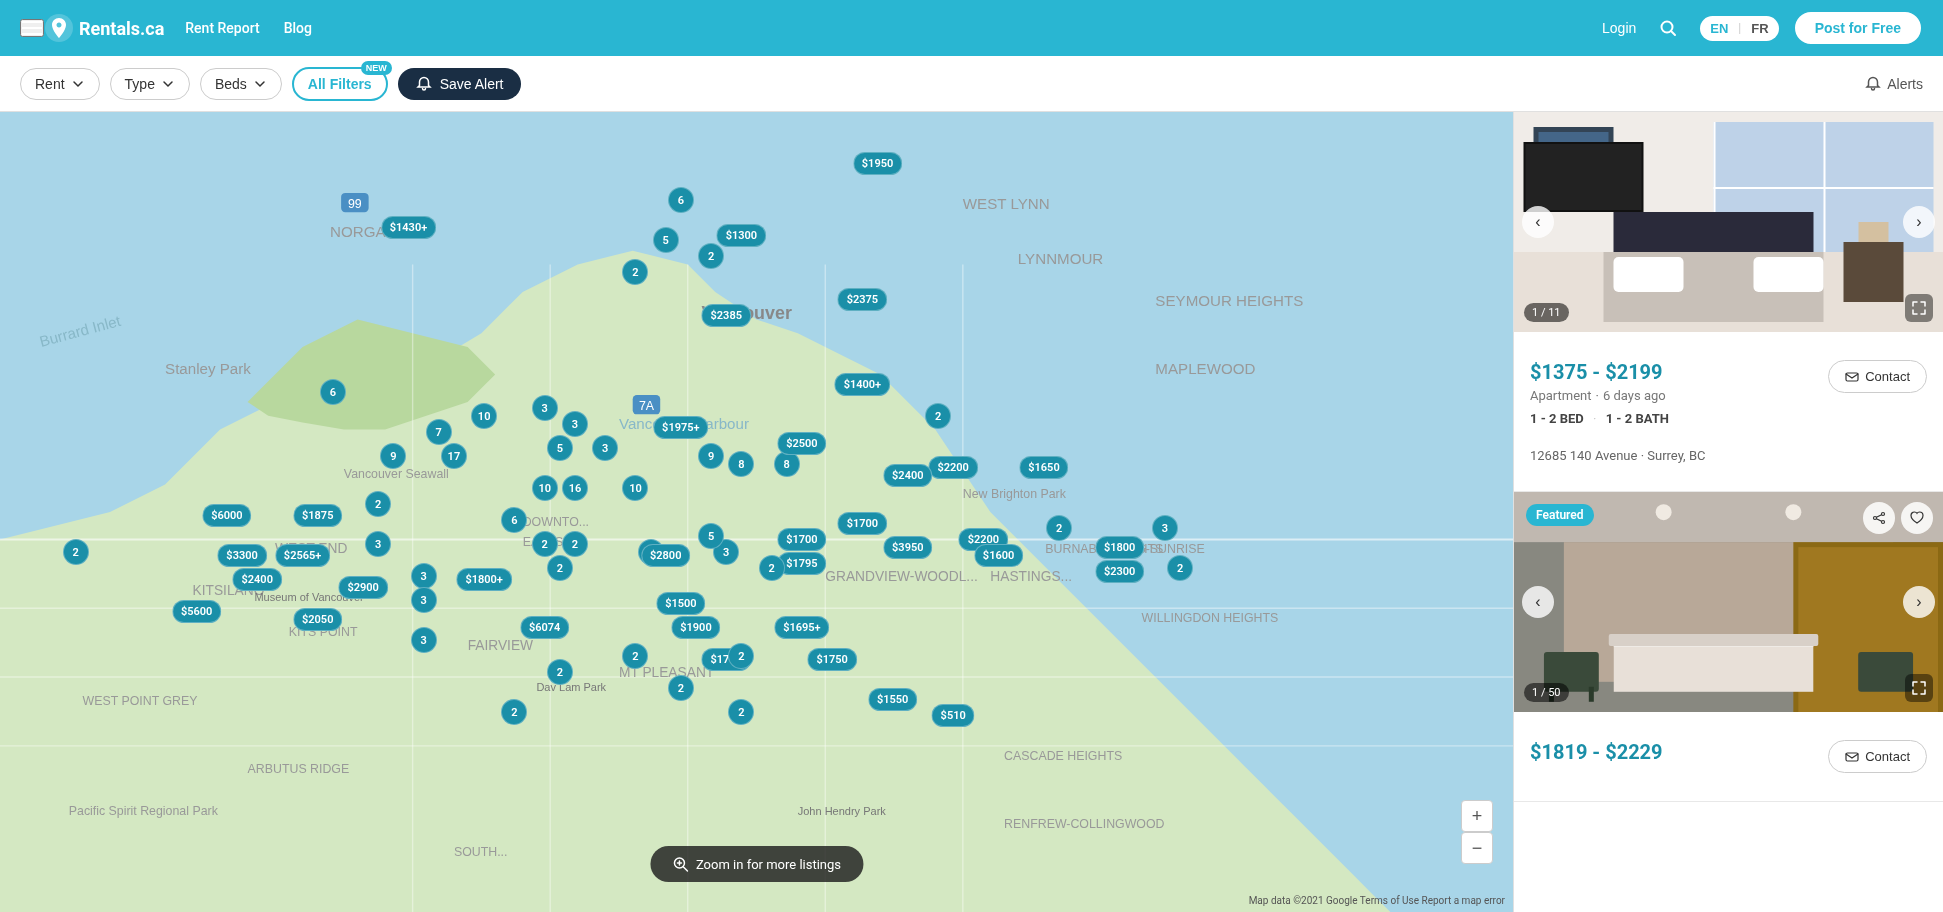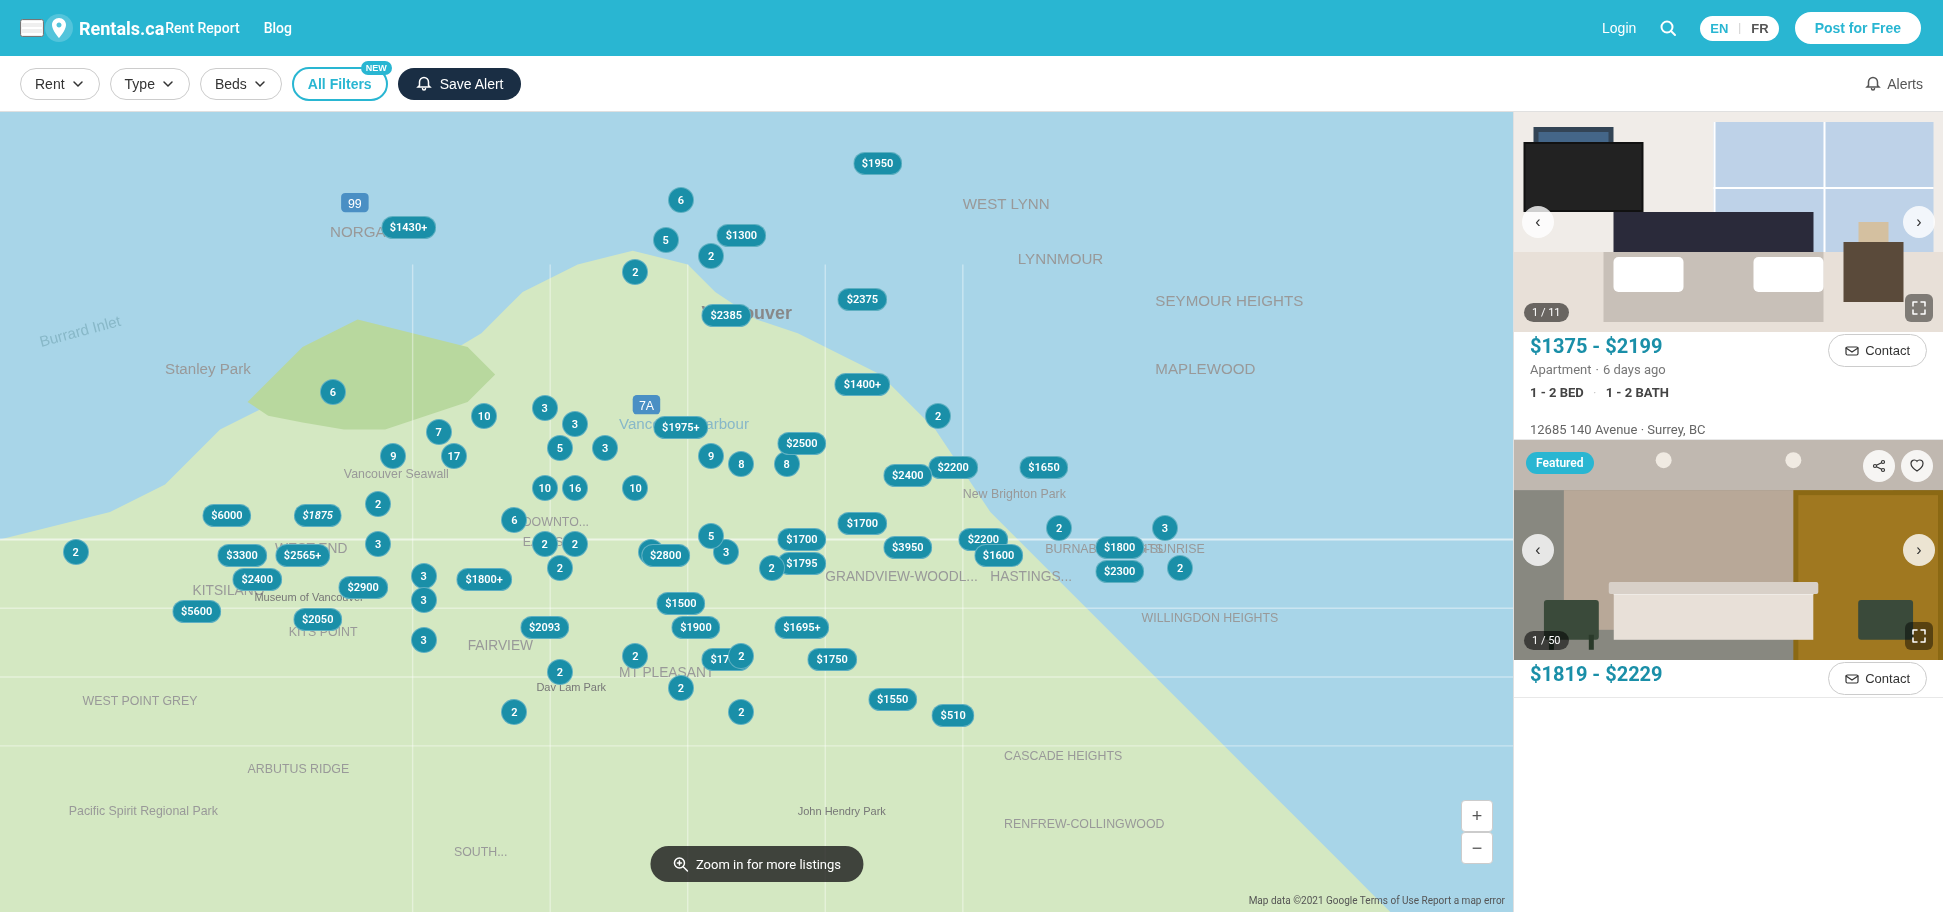--- a/index.html
+++ b/index.html
@@ -13,21 +13,21 @@
       align-items: center;
       padding: 0 20px;
       position: relative;
       z-index: 100;
     }
     .header-left { display: flex; align-items: center; gap: 1px; }
     .hamburger { color: white; cursor: pointer; display: flex; flex-direction: column; gap: 4px; }
     .hamburger span { display: block; width: 20px; height: 2px; background: white; }
     .logo { display: flex; align-items: center; gap: 6px; color: white; font-weight: 700; font-size: 18px; text-decoration: none; }
     .logo-icon { width: 28px; height: 28px; }
-    .header-nav { display: flex; align-items: flex-start; gap: 24px; }
+    .header-nav { display: flex; align-items: flex-start; gap: 24px; margin-left: 20px; }
     .header-nav a { color: white; text-decoration: none; font-size: 14px; font-weight: 500; }
     .header-right { margin-left: auto; display: flex; align-items: center; gap: 14px; }
     .login-btn { color: white; background: none; border: none; font-size: 14px; cursor: pointer; font-weight: 500; }
     .search-icon-btn { background: none; border: none; cursor: pointer; color: white; display: flex; align-items: center; justify-content: center; width: 36px; height: 36px; border-radius: 50%; }
     .lang-group { display: flex; align-items: center; background: white; border-radius: 20px; overflow: hidden; }
     .lang-btn { padding: 5px 10px; font-size: 13px; font-weight: 600; cursor: pointer; border: none; background: none; text-align: center; }
     .lang-btn.en { color: #29b6d2; }
     .lang-btn.fr { color: #555; }
     .lang-sep { color: #ccc; font-size: 12px; }
     .post-free-btn { background: white; color: #29b6d2; border: 2px solid #29b6d2; border-radius: 24px; padding: 8px 20px; font-size: 14px; font-weight: 600; cursor: pointer; }
@@ -176,21 +176,21 @@
     .share-fav-btns {
       position: absolute; top: 10px; right: 10px;
       display: flex; gap: 6px;
     }
     .icon-circle-btn {
       background: rgba(255,255,255,0.85); border: none; border-radius: 50%;
       width: 32px; height: 32px; cursor: pointer; display: flex; align-items: center; justify-content: center;
       font-size: 14px; color: #333;
     }
     .listing-info {
-      padding: 2px 16px;
+      padding: 28px 16px;
     }
     .listing-price {
       font-size: 20px; font-weight: 700; color: #1a8fa8; margin-bottom: 4px;
     }
     .listing-type-row {
       font-size: 13px; color: #777; margin-bottom: 8px;
       display: flex; align-items: center; gap: 4px;
     }
     .listing-details-row {
       font-size: 13px; color: #444; margin-bottom: 22px;
@@ -394,36 +394,36 @@
           <div class="map-marker circle" style="left: 62%; top: 38%; pointer-events: auto; transform: translate(-50%, -50%);">2</div>
           <div class="map-marker circle" style="left: 36%; top: 47%; pointer-events: auto; transform: translate(-50%, -50%);">10</div>
           <div class="map-marker circle" style="left: 38%; top: 47%; pointer-events: auto; transform: translate(-50%, -50%);">16</div>
           <div class="map-marker circle" style="left: 42%; top: 47%; pointer-events: auto; transform: translate(-50%, -50%);">10</div>
           <div class="map-marker circle" style="left: 34%; top: 51%; pointer-events: auto; transform: translate(-50%, -50%);">6</div>
           <div class="map-marker circle" style="left: 36%; top: 54%; pointer-events: auto; transform: translate(-50%, -50%);">2</div>
           <div class="map-marker circle" style="left: 38%; top: 54%; pointer-events: auto; transform: translate(-50%, -50%);">2</div>
           <div class="map-marker circle" style="left: 43%; top: 55%; pointer-events: auto; transform: translate(-50%, -50%);">4</div>
           <div class="map-marker circle" style="left: 48%; top: 55%; pointer-events: auto; transform: translate(-50%, -50%);">3</div>
           <div class="map-marker" style="left: 44%; top: 54%; pointer-events: auto; transform: translateX(-50%);">$2800</div>
-          <div class="map-marker" style="left: 21%; top: 49%; pointer-events: auto; transform: translateX(-50%); font-style: italic;">$1875</div>
+          <div class="map-marker" style="left: 21%; top: 49%; pointer-events: auto; transform: translateX(-50%);">$1875</div>
           <div class="map-marker circle" style="left: 25%; top: 49%; pointer-events: auto; transform: translate(-50%, -50%);">2</div>
           <div class="map-marker" style="left: 15%; top: 49%; pointer-events: auto; transform: translateX(-50%);">$6000</div>
           <div class="map-marker" style="left: 16%; top: 54%; pointer-events: auto; transform: translateX(-50%);">$3300</div>
           <div class="map-marker" style="left: 20%; top: 54%; pointer-events: auto; transform: translateX(-50%);">$2565+</div>
           <div class="map-marker circle" style="left: 25%; top: 54%; pointer-events: auto; transform: translate(-50%, -50%);">3</div>
           <div class="map-marker circle" style="left: 5%; top: 55%; pointer-events: auto; transform: translate(-50%, -50%);">2</div>
           <div class="map-marker" style="left: 17%; top: 57%; pointer-events: auto; transform: translateX(-50%);">$2400</div>
           <div class="map-marker" style="left: 24%; top: 58%; pointer-events: auto; transform: translateX(-50%);">$2900</div>
           <div class="map-marker circle" style="left: 28%; top: 58%; pointer-events: auto; transform: translate(-50%, -50%);">3</div>
           <div class="map-marker" style="left: 32%; top: 57%; pointer-events: auto; transform: translateX(-50%);">$1800+</div>
           <div class="map-marker circle" style="left: 37%; top: 57%; pointer-events: auto; transform: translate(-50%, -50%);">2</div>
           <div class="map-marker" style="left: 13%; top: 61%; pointer-events: auto; transform: translateX(-50%);">$5600</div>
           <div class="map-marker" style="left: 21%; top: 62%; pointer-events: auto; transform: translateX(-50%);">$2050</div>
           <div class="map-marker circle" style="left: 28%; top: 61%; pointer-events: auto; transform: translate(-50%, -50%);">3</div>
-          <div class="map-marker" style="left: 36%; top: 63%; pointer-events: auto; transform: translateX(-50%);">$2093</div>
+          <div class="map-marker" style="left: 36%; top: 63%; pointer-events: auto; transform: translateX(-50%);">$6074</div>
           <div class="map-marker" style="left: 63%; top: 43%; pointer-events: auto; transform: translateX(-50%);">$2200</div>
           <div class="map-marker" style="left: 69%; top: 43%; pointer-events: auto; transform: translateX(-50%);">$1650</div>
           <div class="map-marker" style="left: 60%; top: 44%; pointer-events: auto; transform: translateX(-50%);">$2400</div>
           <div class="map-marker" style="left: 57%; top: 50%; pointer-events: auto; transform: translateX(-50%);">$1700</div>
           <div class="map-marker circle" style="left: 47%; top: 53%; pointer-events: auto; transform: translate(-50%, -50%);">5</div>
           <div class="map-marker" style="left: 53%; top: 52%; pointer-events: auto; transform: translateX(-50%);">$1700</div>
           <div class="map-marker" style="left: 53%; top: 55%; pointer-events: auto; transform: translateX(-50%);">$1795</div>
           <div class="map-marker circle" style="left: 51%; top: 57%; pointer-events: auto; transform: translate(-50%, -50%);">2</div>
           <div class="map-marker" style="left: 60%; top: 53%; pointer-events: auto; transform: translateX(-50%);">$3950</div>
           <div class="map-marker" style="left: 65%; top: 52%; pointer-events: auto; transform: translateX(-50%);">$2200</div>

